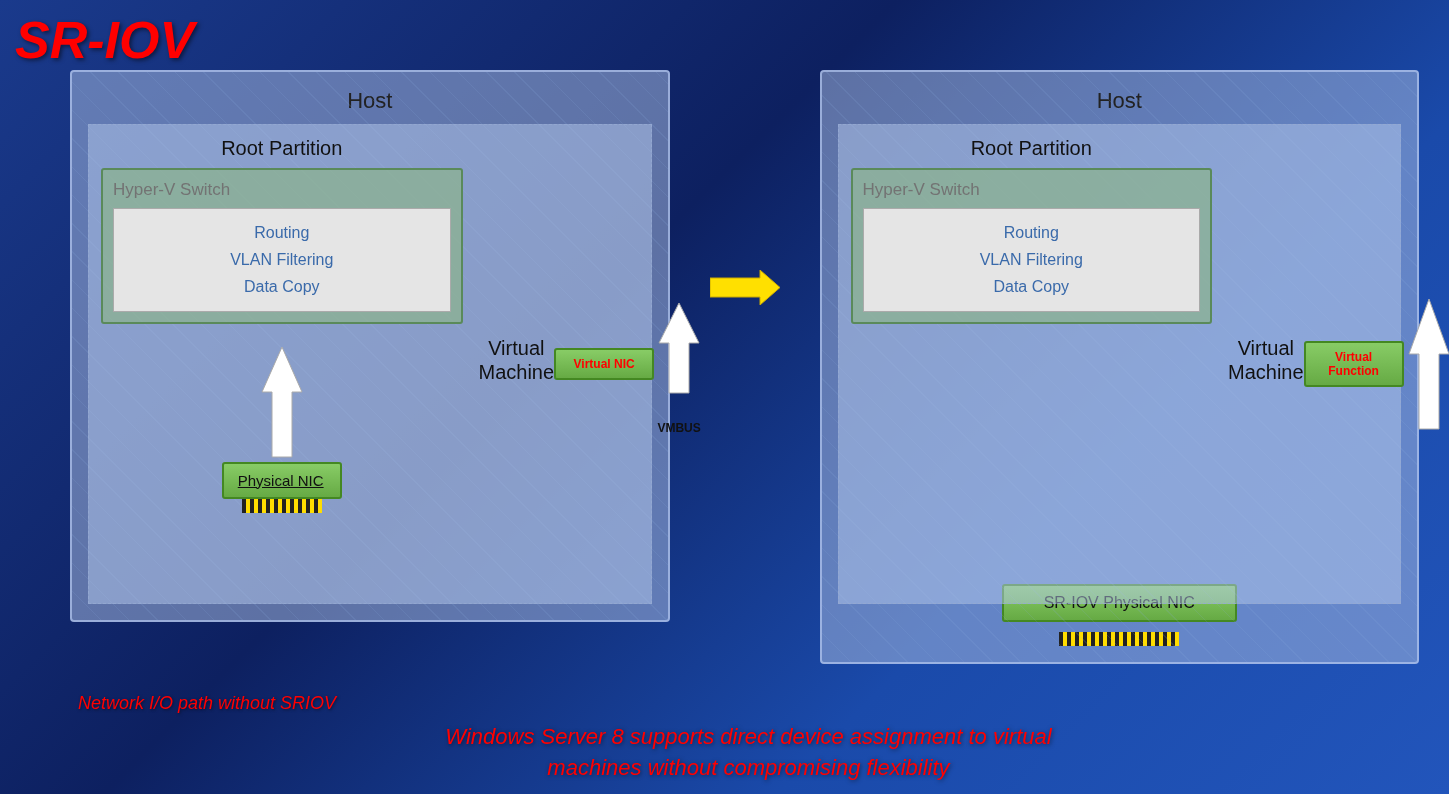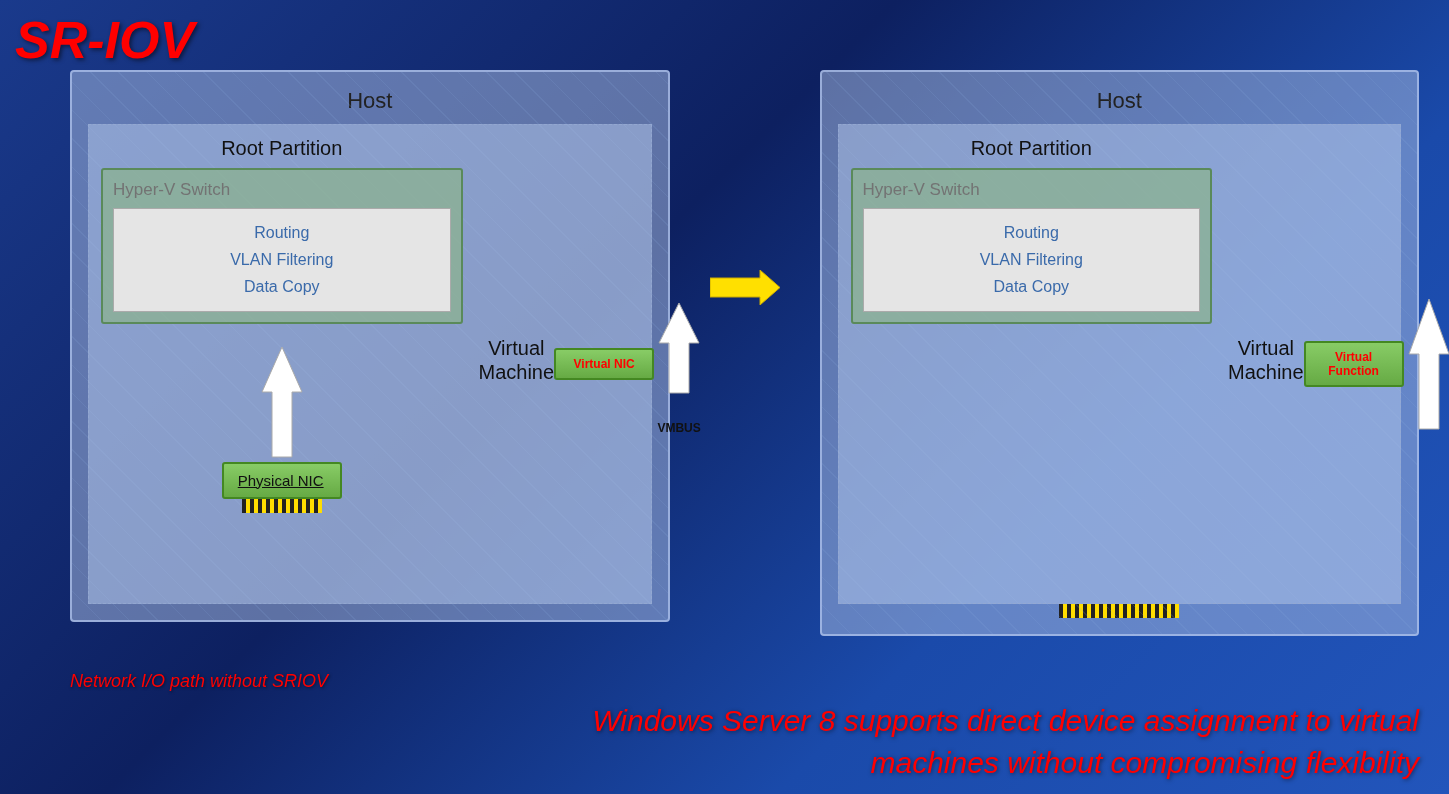--- a/index.html
+++ b/index.html
@@ -199,22 +199,22 @@
 
     .io-path-text {
       flex: 1;
       font-size: 18px;
       color: red;
       font-style: italic;
       text-shadow: 1px 1px 3px rgba(0,0,0,0.5);
     }
 
     .bottom-caption {
-      text-align: right;
-      font-size: 30px;
+      text-align: center;
+      font-size: 22px;
       color: red;
       font-style: italic;
       text-shadow: 1px 1px 4px rgba(0,0,0,0.5);
       line-height: 1.4;
       margin-top: 4px;
     }
 
     .partition-arrow-area {
       display: flex;
       flex-direction: column;
@@ -323,28 +323,31 @@
         <div class="nic-connector"></div>
 
         <div style="margin-top:4px;">
           <svg width="50" height="140" viewBox="0 0 50 140">
             <polygon points="25,5 45,60 35,60 35,135 15,135 15,60 5,60" fill="white" stroke="#aaa" stroke-width="1"></polygon>
           </svg>
         </div>
       </div>
     </div>
 
+    <div style="margin-top:-20px; padding: 0 16px 10px 16px; display:flex; justify-content:center;">
+      <div style="background:linear-gradient(180deg,#88cc66 0%,#66aa44 100%); border:2px solid #448822; border-radius:3px; padding:8px 40px; font-size:16px; color:#111; text-align:center;">SR-IOV Physical NIC</div>
+    </div>
     <div style="display:flex; justify-content:center;">
       <div class="nic-connector" style="width:120px;"></div>
     </div>
   </div>
 
 </div>
 
-<div class="bottom-texts" style="position:absolute; bottom:10px; left:70px; right:30px;margin-top:48px;">
+<div class="bottom-texts" style="position:absolute; bottom:10px; left:78px; right:30px;margin-top:48px;">
   <div class="io-path-row">
     <div class="io-path-text">Network I/O path without SRIOV</div>
     <div style="width:70px; flex-shrink:0;"></div>
   </div>
   <div class="bottom-caption">
     <span>Windows Server 8 supports direct device assignment to virtual</span><br>
     <span>machines without compromising flexibility</span>
   </div>
 </div>
 

